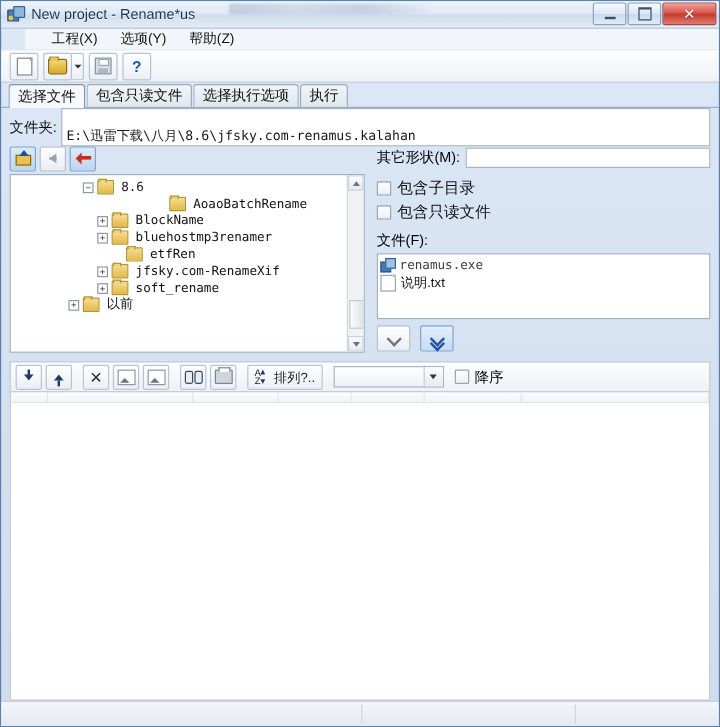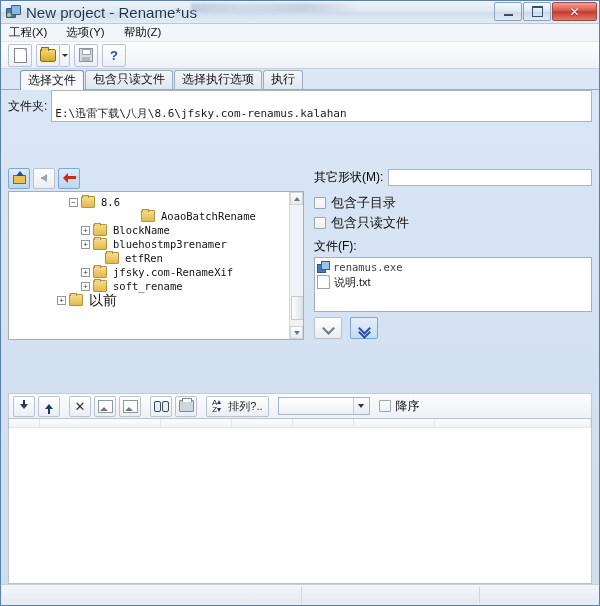--- a/index.html
+++ b/index.html
@@ -25,21 +25,21 @@
     border-bottom:1px solid #b8c9dd;
     position:relative;
   }
   .title-icon{
     width:15px;height:15px;margin-right:5px;position:relative;flex:0 0 15px;
   }
   .title-icon .sq1{position:absolute;left:0;top:3px;width:8px;height:8px;background:#4a7ab5;border:1px solid #2d5486;border-radius:1px;}
   .title-icon .sq2{position:absolute;left:5px;top:0px;width:8px;height:8px;background:#8fb8e0;border:1px solid #34618f;border-radius:1px;}
   .title-icon .dot{position:absolute;left:1px;top:8px;width:4px;height:4px;background:#f0c040;border-radius:50%;}
   .title-text{
-    font-size:15px;color:#18334f;white-space:nowrap;
+    font-size:12px;color:#18334f;white-space:nowrap;
     text-shadow:0 1px 0 rgba(255,255,255,.85);
   }
   .title-blur{
     position:absolute;left:190px;top:2px;width:170px;height:9px;
     background:linear-gradient(90deg,rgba(150,170,195,.45),rgba(150,170,195,.25),rgba(150,170,195,.4),rgba(255,255,255,0));
     filter:blur(1px);
   }
   .winbtns{position:absolute;right:2px;top:1px;display:flex;gap:0;}
   .wbtn{
     width:26px;height:17px;margin-left:1px;
@@ -50,22 +50,23 @@
   .wbtn.close{
     width:43px;border-color:#9d4a43;
     background:linear-gradient(to bottom,#f0a097,#d9564b 45%,#c43a2f 52%,#e07a6e);
   }
   .wbtn .min{width:9px;height:2px;background:#33506e;margin-top:6px;}
   .wbtn .max{width:9px;height:8px;border:1px solid #33506e;border-top-width:2px;}
   .wbtn .x{color:#fff;font-size:12px;font-weight:bold;line-height:1;text-shadow:0 1px 1px rgba(0,0,0,.4);}
   
   .menubar{
     height:17px;flex:0 0 17px;display:flex;
-    padding-left:6px;background:#f2f5f9;
+    padding-left:20px;background:#f2f5f9;
     border-bottom:1px solid #e3e9f0;
+    margin-left:20px;
   }
   .menu-item{
     font-size:11.5px;color:#111;padding:1px 9px 1px 2px;margin-right:8px;white-space:nowrap;
   }
   
   .toolbar{
     height:26px;flex:0 0 26px;display:flex;align-items:center;
     padding-left:7px;
     background:linear-gradient(to bottom,#fcfdff,#eef2f7);
     border-bottom:1px solid #c6d0dc;
@@ -94,38 +95,38 @@
   }
   .split-arrow i{border-width:3px 3px 0 3px;border-style:solid;border-color:#333 transparent transparent transparent;display:block;}
   .watermark{
     position:absolute;right:12px;top:5px;
     font-family:"DejaVu Sans Mono","Liberation Mono",monospace;
     font-size:12px;color:#8f9aa7;letter-spacing:.5px;
   }
   
   .tabs{
     flex:0 0 20px;height:20px;display:flex;align-items:flex-end;
-    padding-left:19px;
+    padding-left:6px;
     border-bottom:1px solid #9bacc0;
     background:transparent;
   }
   .tab{
     height:18px;line-height:17px;padding:0 7px;margin-right:1px;
     border:1px solid #9bacc0;border-bottom:none;
     border-radius:3px 3px 0 0;
     background:linear-gradient(to bottom,#f3f6fa,#dfe6ee);
     font-size:12px;color:#111;white-space:nowrap;
   }
   .tab.active{
     background:#f6f8fb;height:19px;line-height:18px;
     border-color:#7e93ab;margin-bottom:-1px;
     font-weight:normal;
   }
   
-  .content{flex:1 1 auto;display:flex;flex-direction:column;padding:6px 7px 0 7px;box-sizing:border-box;gap:46px;}
+  .content{flex:1 1 auto;display:flex;flex-direction:column;padding:6px 7px 0 7px;box-sizing:border-box;}
   .path-row{
     display:flex;align-items:center;height:20px;margin-bottom:6px;
   }
   .path-label{font-size:12px;color:#111;white-space:nowrap;margin-right:4px;}
   .path-input{
     flex:1 1 auto;height:18px;box-sizing:border-box;
     background:#fff;border:1px solid #a6b4c4;
     font-family:"DejaVu Sans Mono","Liberation Mono",monospace;
     font-size:11px;color:#1a1a1a;
     padding:15px 3px;line-height:16px;
@@ -178,21 +179,21 @@
   }
   .tnode .exp.none{border:none;background:transparent;}
   .tfolder{
     width:12px;height:10px;flex:0 0 12px;margin-right:4px;position:relative;
     background:linear-gradient(to bottom,#f6dd93,#e3ba49);
     border:1px solid #b69433;border-radius:1px;
   }
   .tfolder:before{content:"";position:absolute;left:0;top:-2px;width:5px;height:2px;background:#efd27d;border:1px solid #b69433;border-bottom:none;}
   .tnode .lbl{padding:0 2px;}
   .tnode.sel .lbl{background:#d6d6d6;}
-  .tnode.cjk .lbl{font-family:"Liberation Sans","DejaVu Sans",sans-serif;font-size:14px;}
+  .tnode.cjk .lbl{font-family:"Liberation Sans","DejaVu Sans",sans-serif;font-size:11px;}
   .right-pane{flex:1 1 auto;margin-left:10px;display:flex;flex-direction:column;}
   .row-mask{display:flex;align-items:center;height:19px;margin-bottom:7px;}
   .row-mask label{font-size:12px;white-space:nowrap;margin-right:5px;}
   .mask-input{flex:1 1 auto;height:17px;box-sizing:border-box;background:#fff;border:1px solid #a6b4c4;}
   .chk-row{display:flex;align-items:center;height:17px;margin-bottom:3px;}
   .chk{
     width:12px;height:12px;box-sizing:border-box;
     background:linear-gradient(to bottom,#fbfcfe,#edf0f4);
     border:1px solid #9aa6b4;margin-right:5px;flex:0 0 12px;border-radius:1px;
   }

